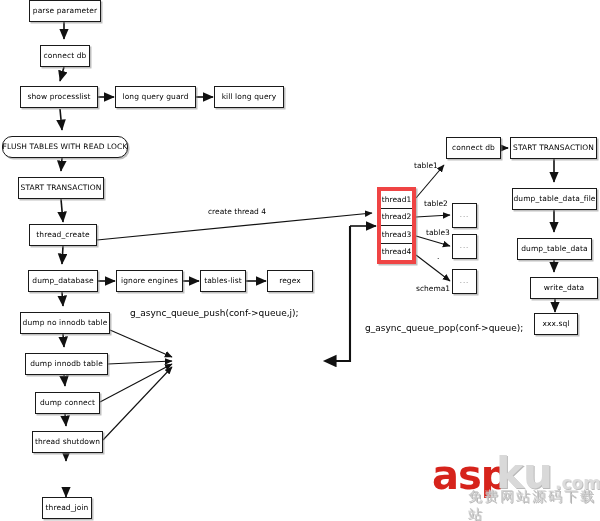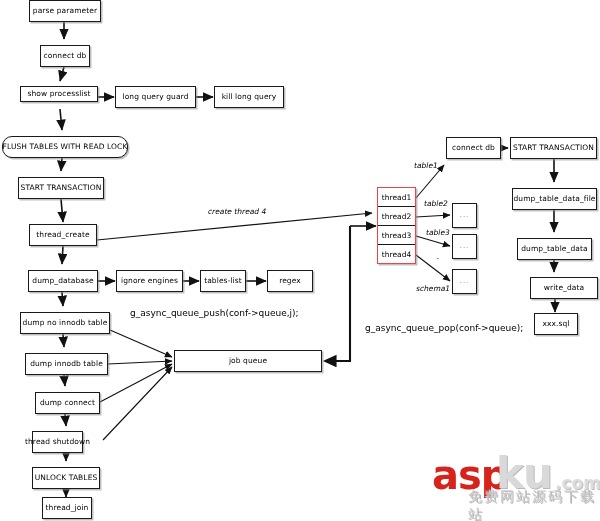--- a/index.html
+++ b/index.html
@@ -33,21 +33,21 @@
     padding: 0 3px;
   }
   .node.dots {
     font-size: 7px;
     color: #6a6a6a;
     letter-spacing: 1px;
   }
   .threadstack {
     position: absolute;
     box-sizing: border-box;
-    border: 1px solid #ef4444;
+    border: 4px solid #ef4444;
     background: #ffffff;
     box-shadow: 1.5px 1.5px 0 rgba(140,140,140,0.55);
     display: flex;
     flex-direction: column;
   }
   .threadstack .trow {
     flex: 1 1 0;
     display: flex;
     align-items: center;
     justify-content: center;
@@ -55,21 +55,20 @@
     color: #000;
     border-bottom: 1px solid #1a1a1a;
     box-sizing: border-box;
   }
   .threadstack .trow:last-child { border-bottom: none; }
   .edgelabel {
     position: absolute;
     font-size: 7.5px;
     color: #000;
     white-space: nowrap;
-    font-style: italic;
   }
   .codelabel {
     position: absolute;
     font-size: 9px;
     color: #000;
     white-space: nowrap;
   }
   svg.edges {
     position: absolute;
     left: 0; top: 0;
@@ -189,21 +188,21 @@
       <line x1="554" y1="210" x2="554" y2="232" stroke-width="1.6" marker-end="url(#arrow)"></line>
       <line x1="554" y1="260" x2="554" y2="272" stroke-width="1.6" marker-end="url(#arrow)"></line>
       <line x1="555" y1="299" x2="555" y2="312" stroke-width="1.6" marker-end="url(#arrow)"></line>
     </g>
   </svg>
 
   <div class="node" style="left:29px; top:0px; width:72px; height:22px;">parse parameter</div>
 
   <div class="node" style="left:40px; top:45px; width:50px; height:22px;">connect db</div>
 
-  <div class="node" style="left:20px; top:86px; width:78px; height:16px;">show processlist</div>
+  <div class="node" style="left:20px; top:86px; width:78px; height:22px;">show processlist</div>
 
   <div class="node" style="left:115px; top:86px; width:81px; height:22px;">long query guard</div>
 
   <div class="node" style="left:214px; top:86px; width:70px; height:22px;">kill long query</div>
 
   <div class="node" style="left:2px; top:136px; width:126px; height:22px;border-radius:10px;">FLUSH TABLES WITH READ LOCK</div>
 
   <div class="node" style="left:18px; top:177px; width:86px; height:22px;">START TRANSACTION</div>
 
   <div class="node" style="left:29px; top:224px; width:68px; height:22px;">thread_create</div>
@@ -215,27 +214,25 @@
   <div class="node" style="left:200px; top:270px; width:46px; height:22px;">tables-list</div>
 
   <div class="node" style="left:267px; top:270px; width:46px; height:22px;text-align:right;">regex</div>
 
   <div class="node" style="left:20px; top:312px; width:90px; height:22px;">dump no innodb table</div>
 
   <div class="node" style="left:25px; top:353px; width:83px; height:22px;">dump innodb table</div>
 
   <div class="node" style="left:35px; top:392px; width:65px; height:22px;">dump connect</div>
 
-  <div class="node" style="left:32px; top:431px; width:51px; height:22px;">thread shutdown</div>
-
-  <div class="node" style="left:32px; top:467px; width:68px; height:22px;">UNLOCK TABLES</div>
+  <div class="node" style="left:32px; top:431px; width:71px; height:22px;">thread shutdown</div>
+
 
   <div class="node" style="left:42px; top:497px; width:50px; height:22px;">thread_join</div>
 
-  <div class="node" style="left:174px; top:350px; width:148px; height:22px;">job queue</div>
 
   <div class="threadstack" style="left:377px; top:187px; width:39px; height:77px;">
     <div class="trow">thread1</div>
     <div class="trow">thread2</div>
     <div class="trow">thread3</div>
     <div class="trow">thread4</div>
   </div>
 
   <div class="node dots" style="left:452px; top:203px; width:25px; height:25px;">...</div>
 

